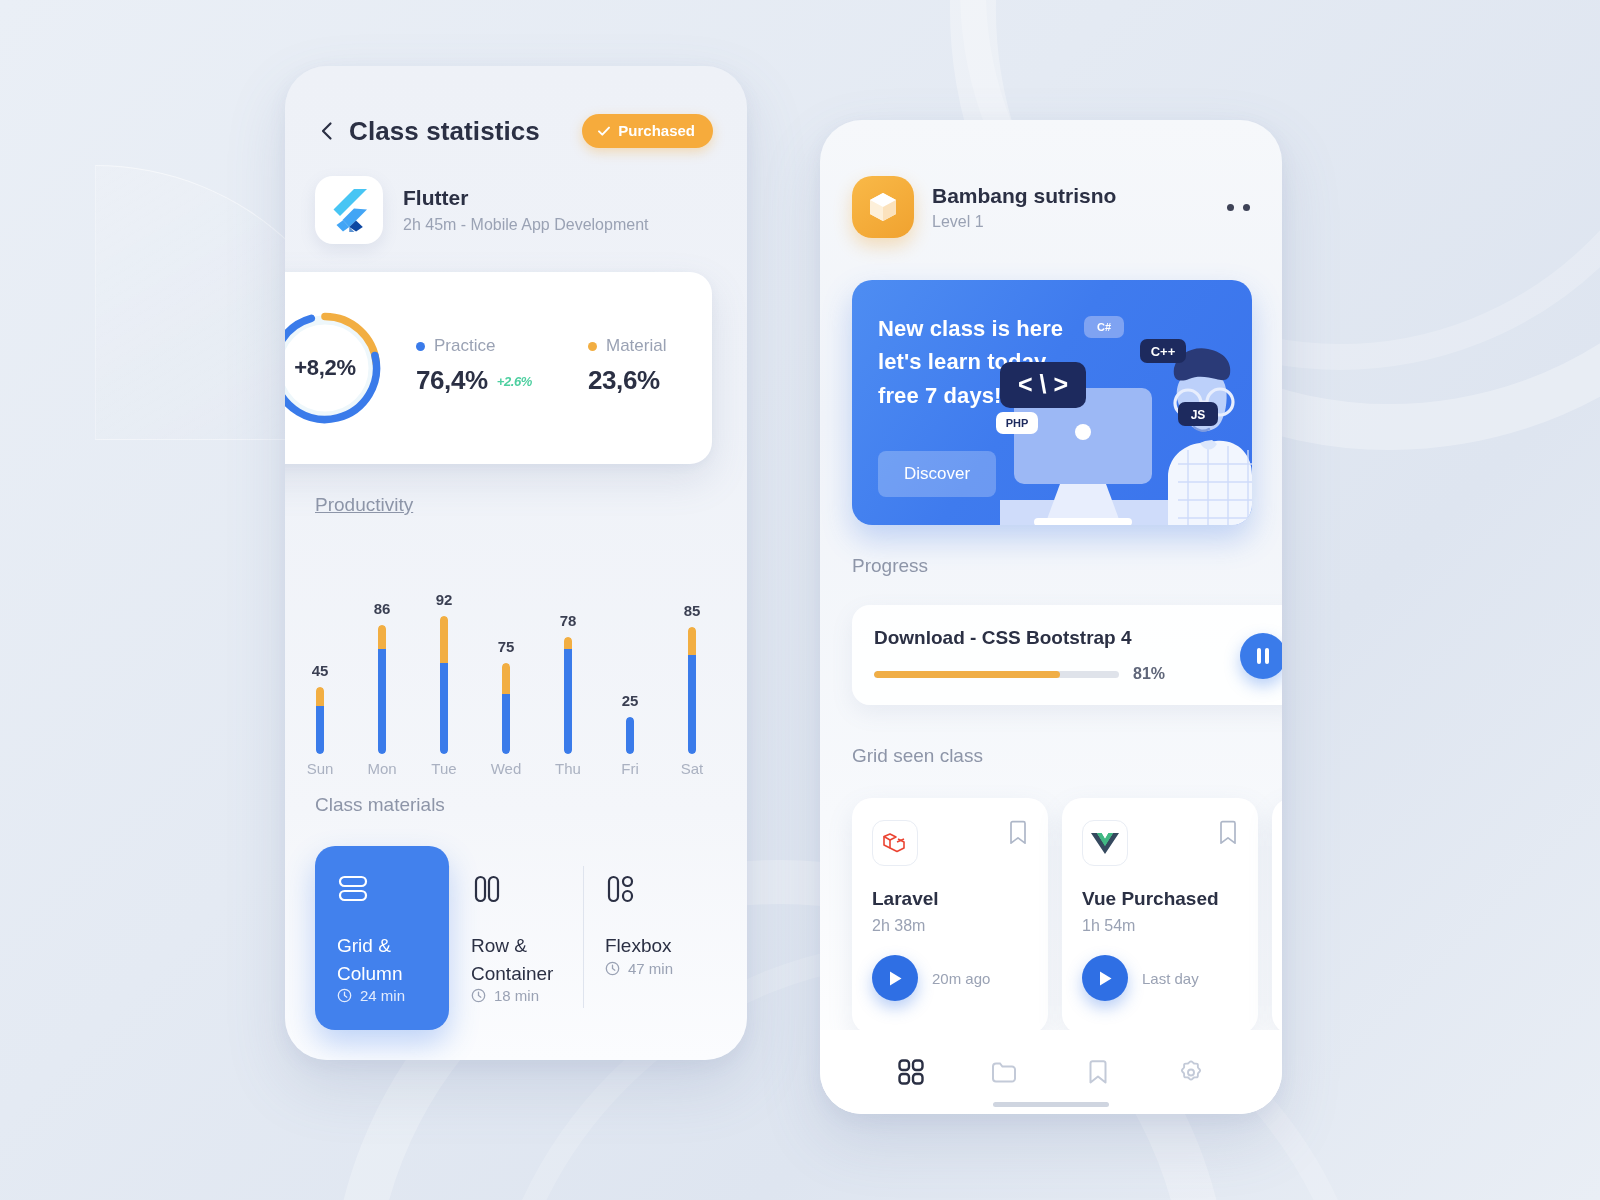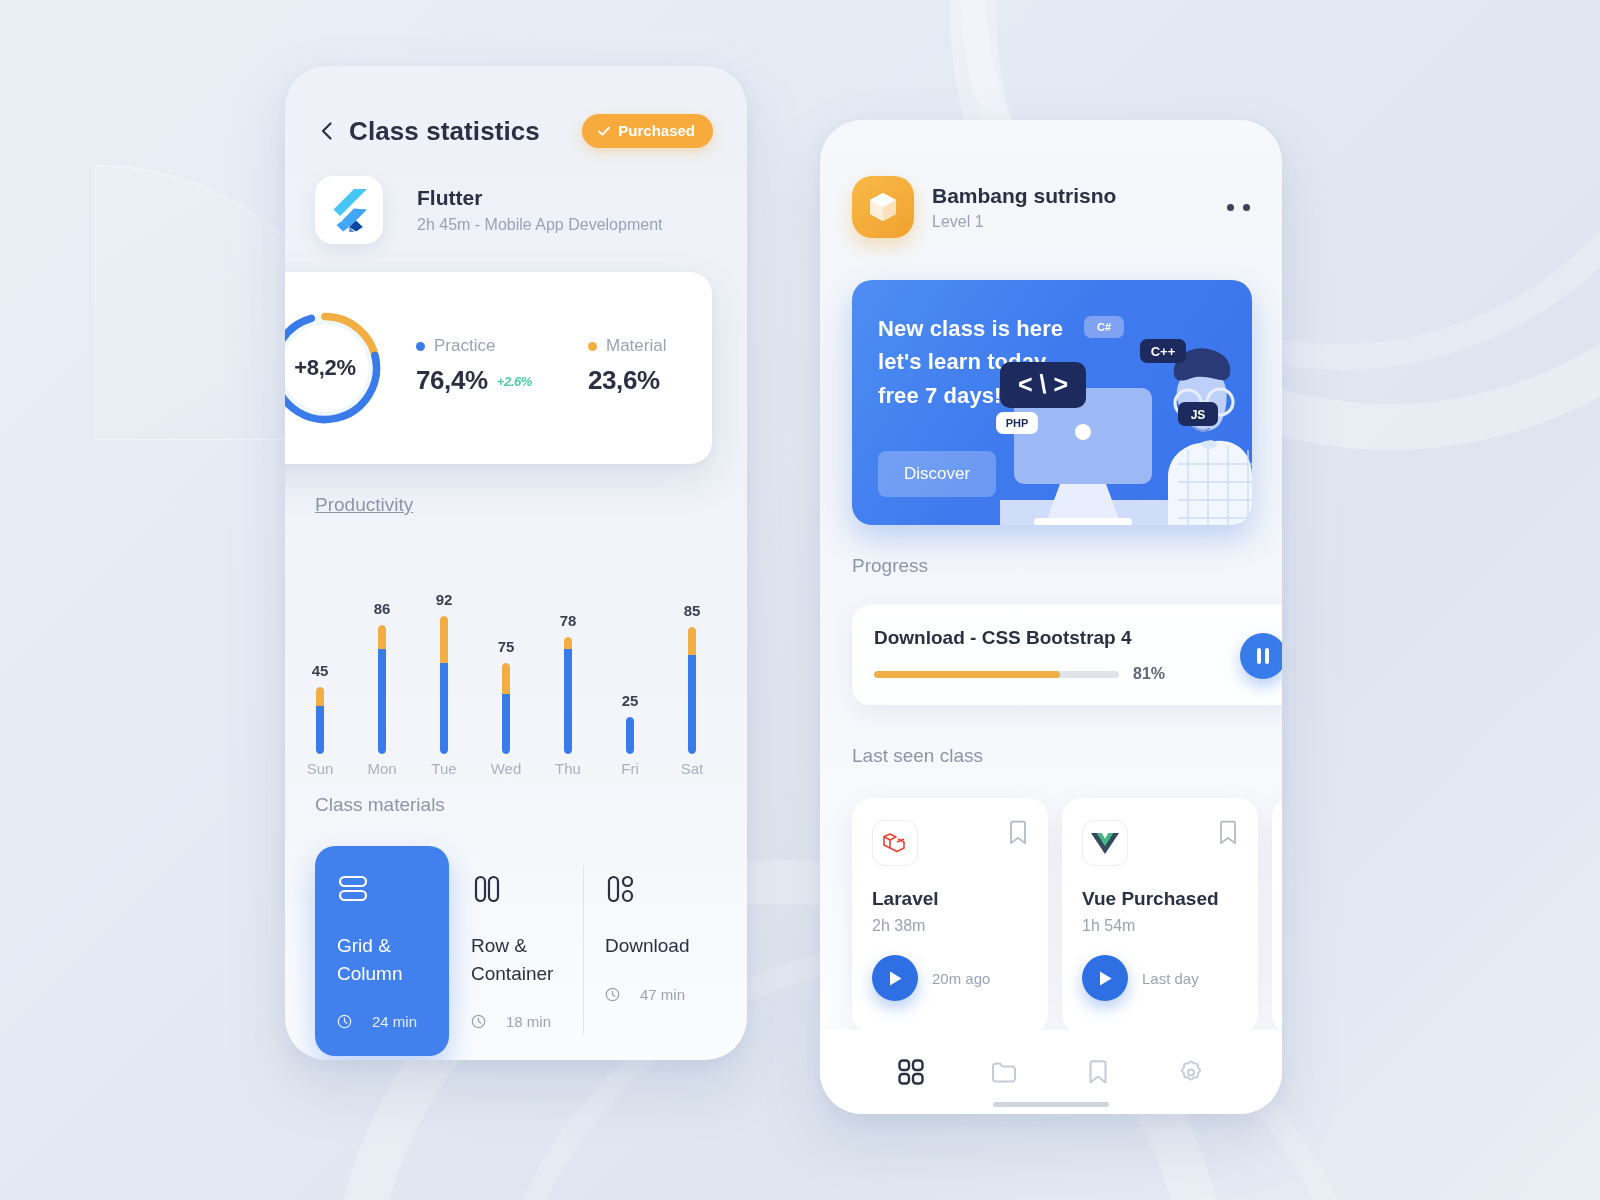--- a/index.html
+++ b/index.html
@@ -59,21 +59,21 @@
   .back-icon { width:24px; height:24px; flex:none; margin-right:10px; }
   .l-title { font-size:26px; font-weight:700; color:#2b3044; letter-spacing:.1px; }
   .badge-purchased {
     margin-left:auto; display:flex; align-items:center; gap:7px;
     background:#f6ab3c; color:#fff; border-radius:20px;
     padding:8px 18px 9px 15px; font-size:15px; font-weight:600;
     box-shadow:0 4px 12px rgba(246,171,60,.35);
   }
   .check-icon { width:14px; height:14px; flex:none; }
 
-  .course-row { display:flex; align-items:center; padding:28px 30px 0 30px; gap:34px; }
+  .course-row { display:flex; align-items:center; padding:28px 30px 0 30px; gap:20px; }
   .course-logo {
     width:68px; height:68px; border-radius:18px; background:#fff; flex:none;
     display:flex; align-items:center; justify-content:center;
     box-shadow:0 6px 16px rgba(110,130,170,.14);
   }
   .course-name { font-size:21px; font-weight:700; color:#2b3044; }
   .course-meta { font-size:16px; color:#9aa2b4; margin-top:6px; }
 
   
   .stats-card {
@@ -121,21 +121,21 @@
     background:#4281ed; color:#fff; padding-bottom:26px;
     box-shadow:0 14px 30px rgba(66,129,237,.32);
   }
   .mat-card.divider::before {
     content:""; position:absolute; left:0; top:20px; bottom:22px; width:1px;
     background:#dfe4ee;
   }
   .mat-icon { height:34px; margin-bottom:24px; }
   .mat-name { font-size:19px; line-height:1.45; font-weight:400; color:#2b3044; }
   .mat-card.active .mat-name { color:#fff; }
-  .mat-time { display:flex; align-items:center; gap:20px; margin-top:26px; font-size:15px; color:#9aa2b4; }
+  .mat-time { display:flex; align-items:center; gap:8px; font-size:15px; color:#9aa2b4; }
   .mat-card.active .mat-time { color:#e3ecfd; }
   .clock-icon { width:15px; height:15px; flex:none; }
 
   
   .r-header { display:flex; align-items:center; padding:56px 32px 0 32px; gap:18px; }
   .avatar {
     width:62px; height:62px; flex:none; border-radius:20px;
     background:linear-gradient(145deg,#f9b948,#f0a22f);
     display:flex; align-items:center; justify-content:center;
     box-shadow:0 8px 18px rgba(240,165,50,.32);
@@ -386,21 +386,21 @@
     </div>
 
     <div class="mat-card divider">
       <div class="mat-icon">
         <svg width="32" height="30" viewBox="0 0 32 30" fill="none">
           <rect x="4" y="3" width="9" height="24" rx="4.5" stroke="#2b3044" stroke-width="2.2"></rect>
           <rect x="18" y="3" width="9" height="9" rx="4.5" stroke="#2b3044" stroke-width="2.2"></rect>
           <rect x="18" y="17" width="9" height="10" rx="4.8" stroke="#2b3044" stroke-width="2.2"></rect>
         </svg>
       </div>
-      <div class="mat-name">Download</div>
+      <div class="mat-name">Flexbox</div>
       <div class="mat-time">
         <svg class="clock-icon" viewBox="0 0 16 16" fill="none">
           <circle cx="8" cy="8" r="6.6" stroke="currentColor" stroke-width="1.4"></circle>
           <path d="M8 4.4V8l2.5 1.8" stroke="currentColor" stroke-width="1.4" stroke-linecap="round"></path>
         </svg>
         <span>47 min</span>
       </div>
     </div>
   </div>
 </div>
@@ -479,21 +479,21 @@
         <div class="prog-fill" id="prog-fill" style="width: 76%; background: rgb(240, 174, 70);"></div>
       </div>
       <div class="prog-pct">81%</div>
     </div>
     <div class="btn-pause">
       <i></i>
         <i></i>
     </div>
   </div>
 
-  <div class="last-title">Last seen class</div>
+  <div class="last-title">Grid seen class</div>
 
   <div class="class-cards">
 
     <div class="class-card">
       <div class="cc-top">
         <div class="cc-logo">
           <svg width="28" height="28" viewBox="0 0 28 28" fill="none">
             <path d="M3 7.5 9 5l6 3-6 3z" stroke="#eb4432" stroke-width="1.6" stroke-linejoin="round"></path>
             <path d="M9 11v8l7 3.5 7-3.5v-6l-6-3" stroke="#eb4432" stroke-width="1.6" stroke-linejoin="round"></path>
             <path d="m16 13 7-3" stroke="#eb4432" stroke-width="1.6"></path>

